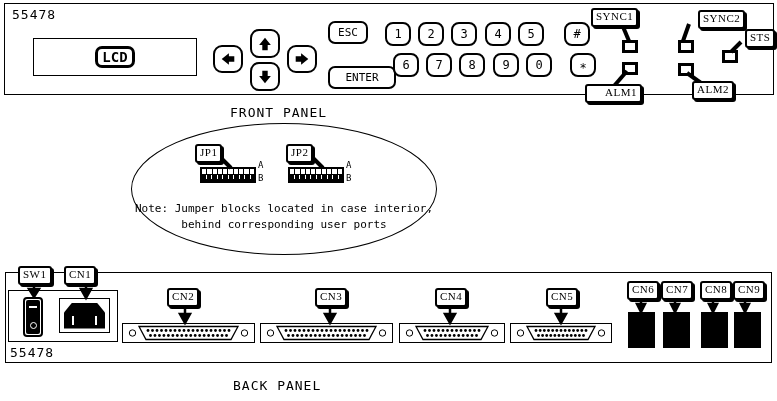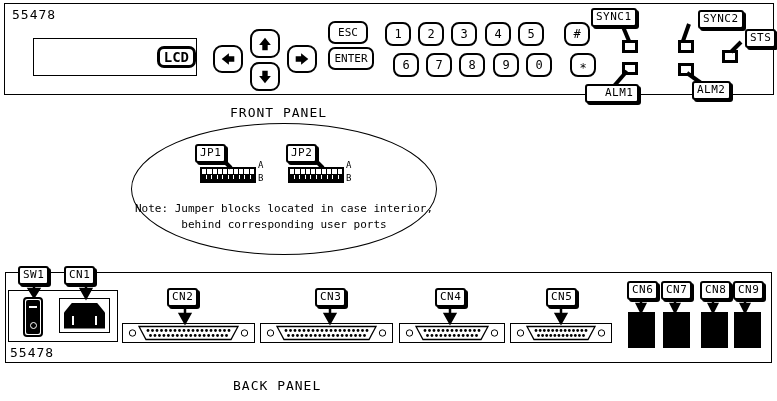--- a/index.html
+++ b/index.html
@@ -3,21 +3,21 @@
 <meta charset="utf-8">
 <style>
   html,body{margin:0;padding:0;background:#fff;}
   .canvas{position:relative;width:777px;height:401px;background:#fff;color:#000;
           font-family:"DejaVu Sans Mono",monospace;overflow:hidden;}
   .panel{position:absolute;border:1px solid #000;background:#fff;box-sizing:border-box;}
   .model{position:absolute;font-size:13px;letter-spacing:1px;}
   .caption{position:absolute;font-size:13px;letter-spacing:1px;white-space:nowrap;}
   .callout{position:absolute;background:#fff;border:2px solid #000;border-radius:3px;
            box-shadow:2px 2px 0 #000;padding:0 3px;height:15px;line-height:13px;
-           font-size:11px;letter-spacing:.5px;z-index:6;white-space:nowrap;}
+           font-size:11px;letter-spacing:.5px;z-index:6;white-space:nowrap;font-family:Liberation Serif, serif;}
   .lcdbox{position:absolute;border:1px solid #000;box-sizing:border-box;
           display:flex;align-items:center;justify-content:center;}
   .lcdlabel{border:3px solid #000;border-radius:7px;padding:0 4px;
             font-size:14px;font-weight:bold;line-height:16px;background:#fff;}
   .abtn{position:absolute;width:30px;height:28px;border:2px solid #000;border-radius:9px;
         box-sizing:border-box;background:#fff;display:flex;align-items:center;justify-content:center;}
   .fnkey{position:absolute;height:23px;border:2px solid #000;border-radius:7px;box-sizing:border-box;
          background:#fff;display:flex;align-items:center;justify-content:center;font-size:11px;}
   .key{position:absolute;width:26px;height:24px;border:2px solid #000;border-radius:8px;
        box-sizing:border-box;background:#fff;display:flex;align-items:center;justify-content:center;
@@ -53,21 +53,21 @@
 </style>
 </head>
 <body>
 
 <div class="canvas">
 
   <div>
     <div class="panel" style="left:4px;top:3px;width:770px;height:92px;"></div>
     <div class="model" style="left:12px;top:7px;">55478</div>
 
-    <div class="lcdbox" style="left:33px;top:38px;width:164px;height:38px;justify-content:flex-end;">
+    <div class="lcdbox" style="left:33px;top:38px;width:164px;height:38px;">
       <span class="lcdlabel">LCD</span>
     </div>
 
     <div class="abtn" style="left:213px;top:45px;">
       <svg width="18" height="18" viewBox="0 0 20 20">
           <polygon points="3,10 11,3.5 11,7 17,7 17,13 11,13 11,16.5" fill="#000"></polygon>
         </svg>
     </div>
     <div class="abtn" style="left:250px;top:29px;height:29px;">
       <svg width="18" height="18" viewBox="0 0 20 20">
@@ -79,21 +79,21 @@
           <polygon points="10,17 3.5,9 7,9 7,3 13,3 13,9 16.5,9" fill="#000"></polygon>
         </svg>
     </div>
     <div class="abtn" style="left:287px;top:45px;">
       <svg width="18" height="18" viewBox="0 0 20 20">
           <polygon points="17,10 9,3.5 9,7 3,7 3,13 9,13 9,16.5" fill="#000"></polygon>
         </svg>
     </div>
 
     <div class="fnkey" style="left:328px;top:21px;width:40px;">ESC</div>
-    <div class="fnkey" style="left:328px;top:47px;width:46px;">ENTER</div>
+    <div class="fnkey" style="left:328px;top:66px;width:68px;">ENTER</div>
 
     <div class="key" style="left:385px;top:22px;">1</div>
     <div class="key" style="left:418px;top:22px;">2</div>
     <div class="key" style="left:451px;top:22px;">3</div>
     <div class="key" style="left:485px;top:22px;">4</div>
     <div class="key" style="left:518px;top:22px;">5</div>
     <div class="key" style="left:564px;top:22px;">#</div>
 
     <div class="key" style="left:393px;top:53px;">6</div>
     <div class="key" style="left:426px;top:53px;">7</div>

